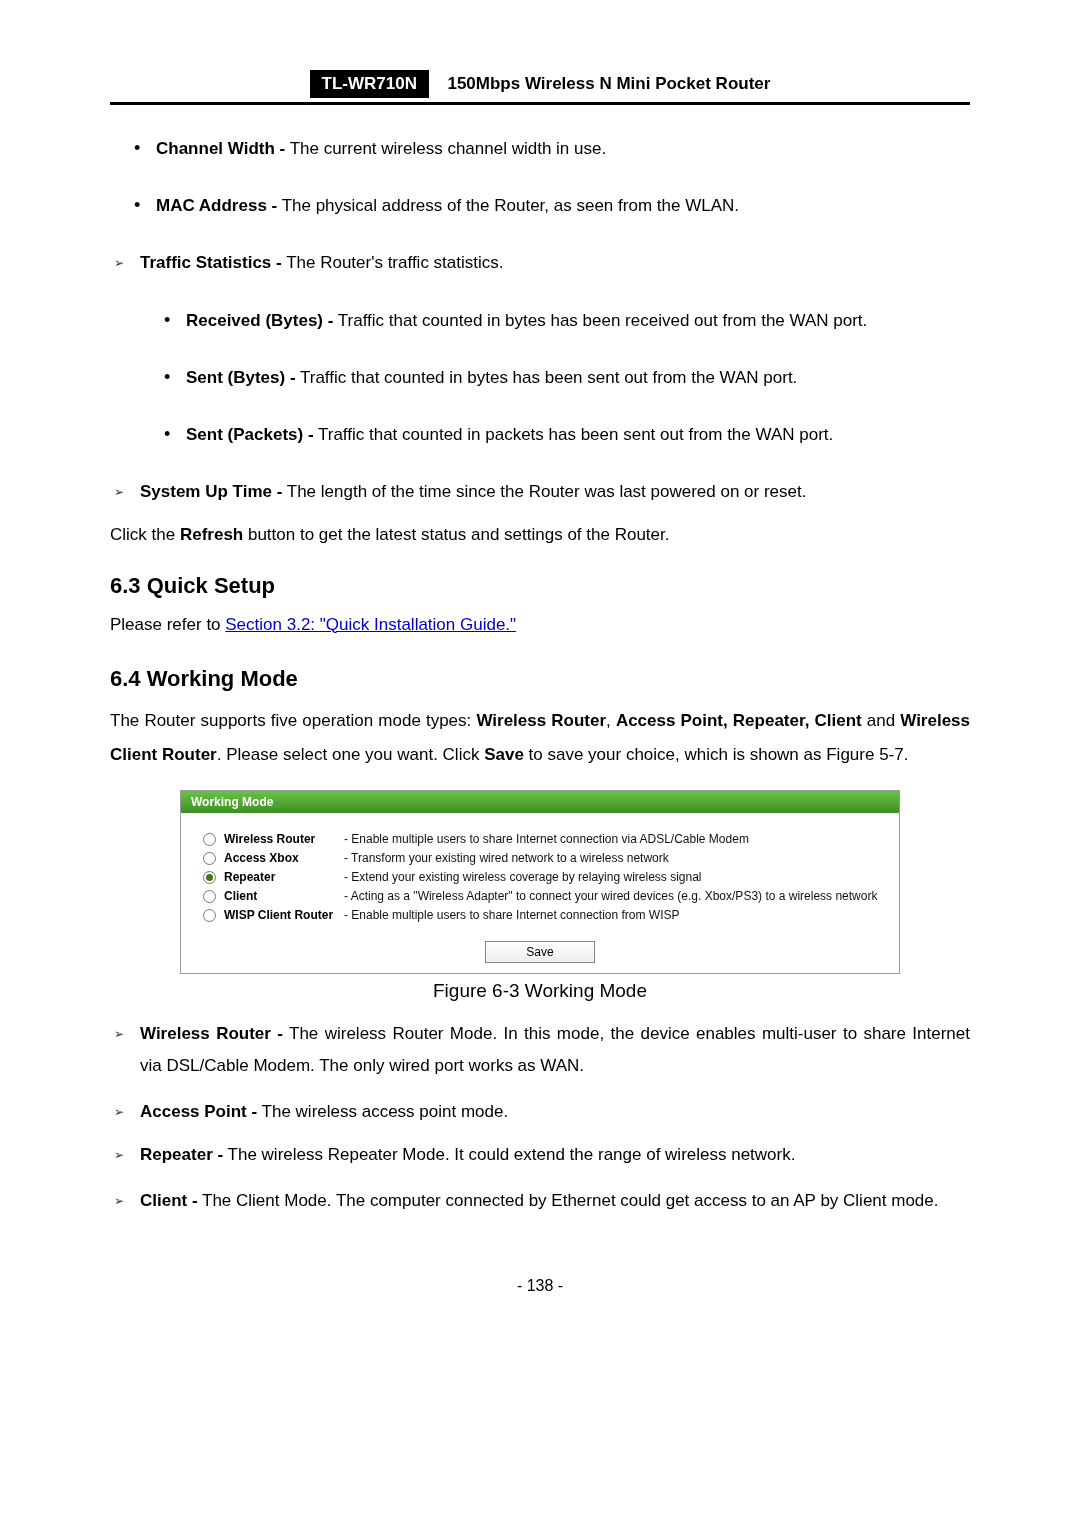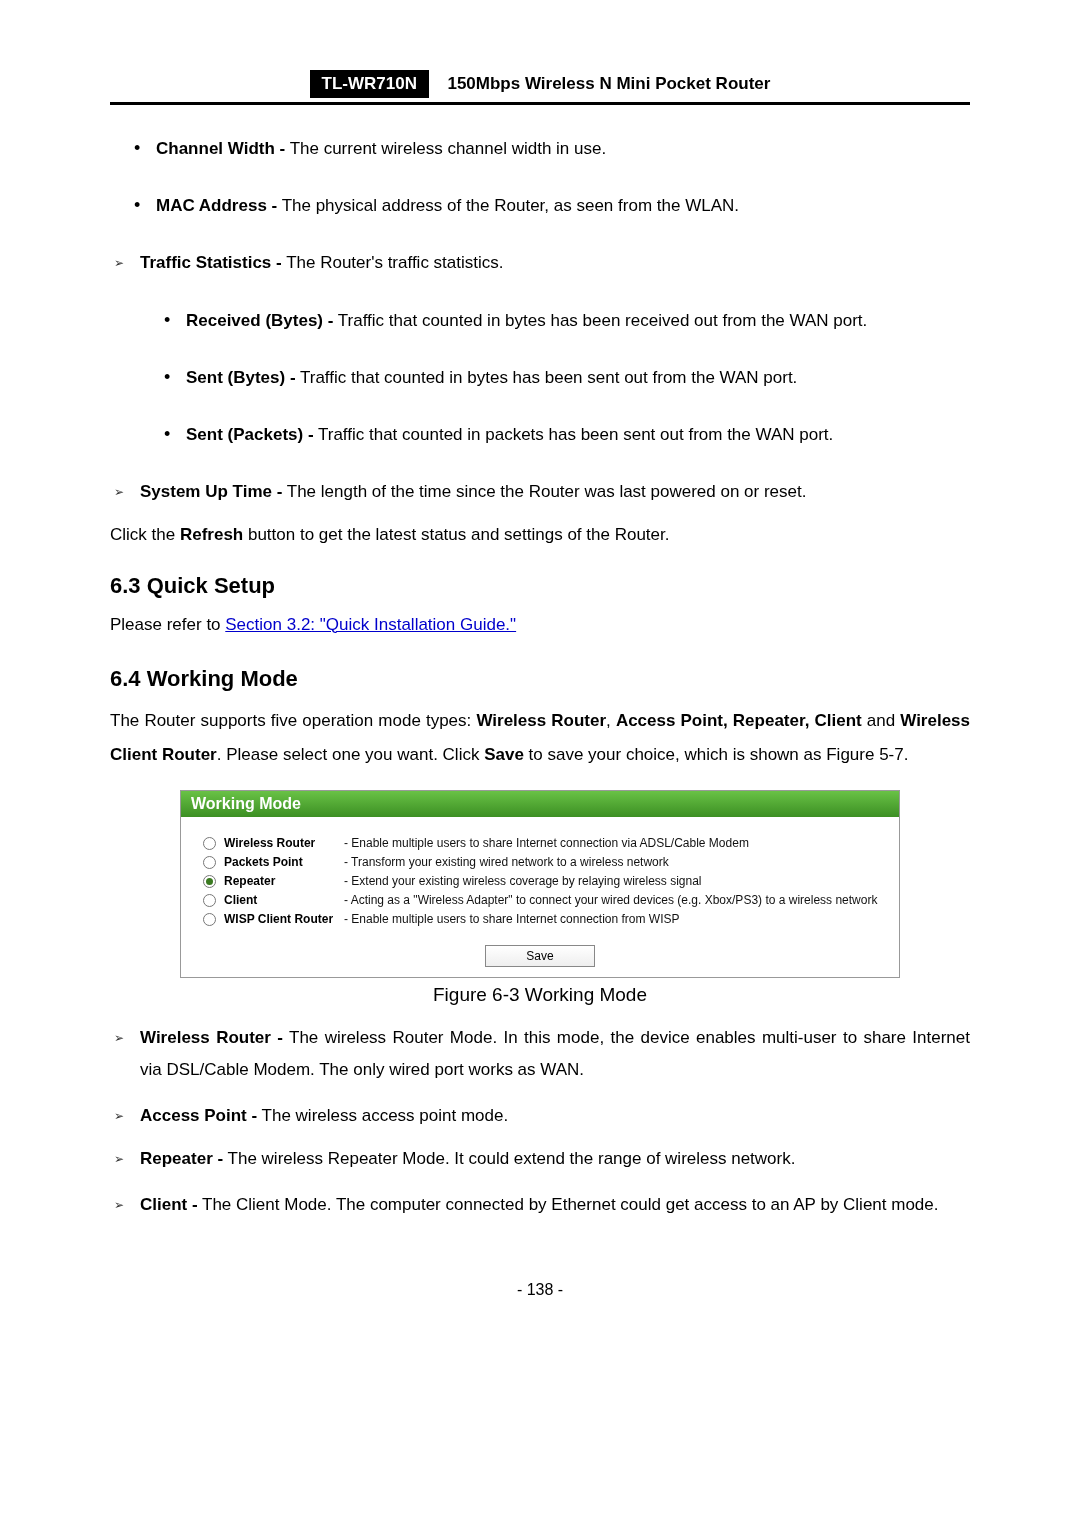--- a/index.html
+++ b/index.html
@@ -71,21 +71,21 @@
     width: 720px;
     border: 1px solid #999;
     background: #fff;
     box-sizing: border-box;
   }
   .fig-title {
     background: #4ea82e;
     background: linear-gradient(#69c246, #3c8f23);
     color: #fff;
     font-weight: bold;
-    font-size: 16px;
+    font-size: 12px;
     padding: 4px 10px;
   }
   .fig-body { padding: 14px 18px 8px 18px; }
   .mode-row {
     display: flex;
     align-items: flex-start;
     font-size: 12px;
     color: #000;
     margin: 5px 0;
   }
@@ -171,21 +171,21 @@
     <div class="fig">
       <div class="fig-title">Working Mode</div>
       <div class="fig-body">
         <div class="mode-row">
           <span class="radio"></span>
           <span class="mode-label">Wireless Router</span>
           <span class="mode-desc">- Enable multiple users to share Internet connection via ADSL/Cable Modem</span>
         </div>
         <div class="mode-row">
           <span class="radio"></span>
-          <span class="mode-label">Packets Point</span>
+          <span class="mode-label">Access Xbox</span>
           <span class="mode-desc">- Transform your existing wired network to a wireless network</span>
         </div>
         <div class="mode-row">
           <span class="radio selected"></span>
           <span class="mode-label">Repeater</span>
           <span class="mode-desc">- Extend your existing wireless coverage by relaying wireless signal</span>
         </div>
         <div class="mode-row">
           <span class="radio"></span>
           <span class="mode-label">Client</span>

